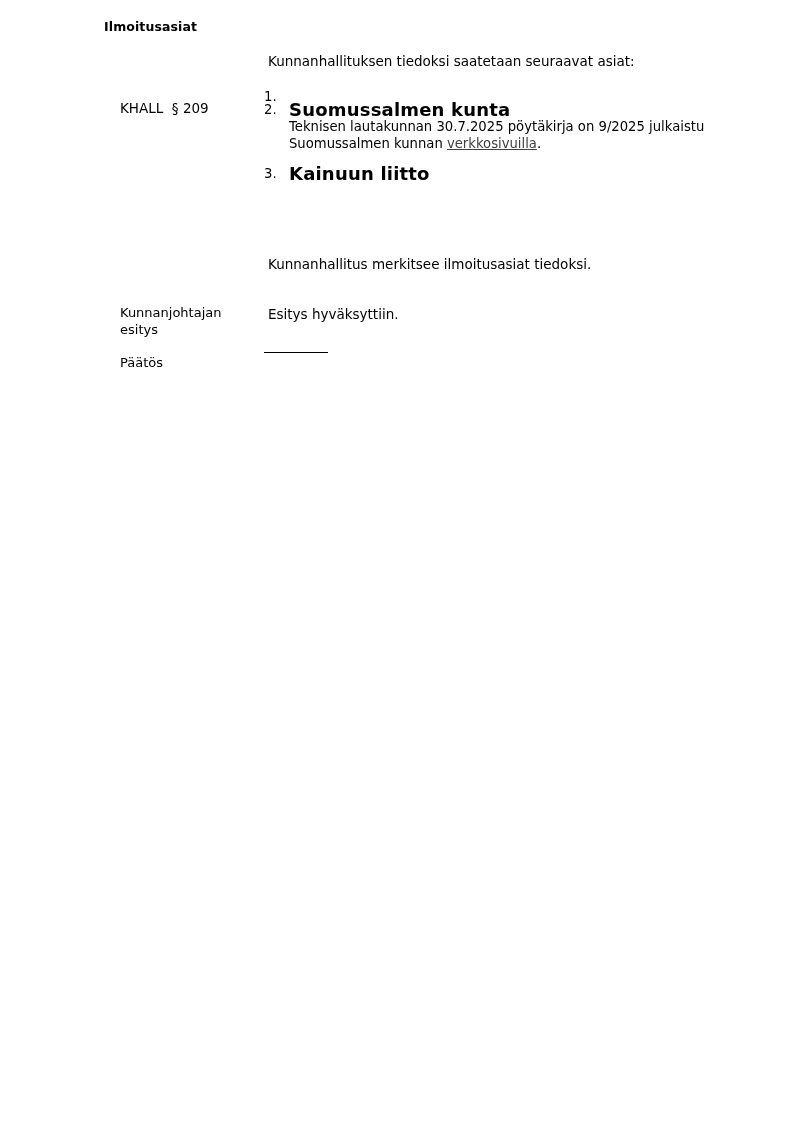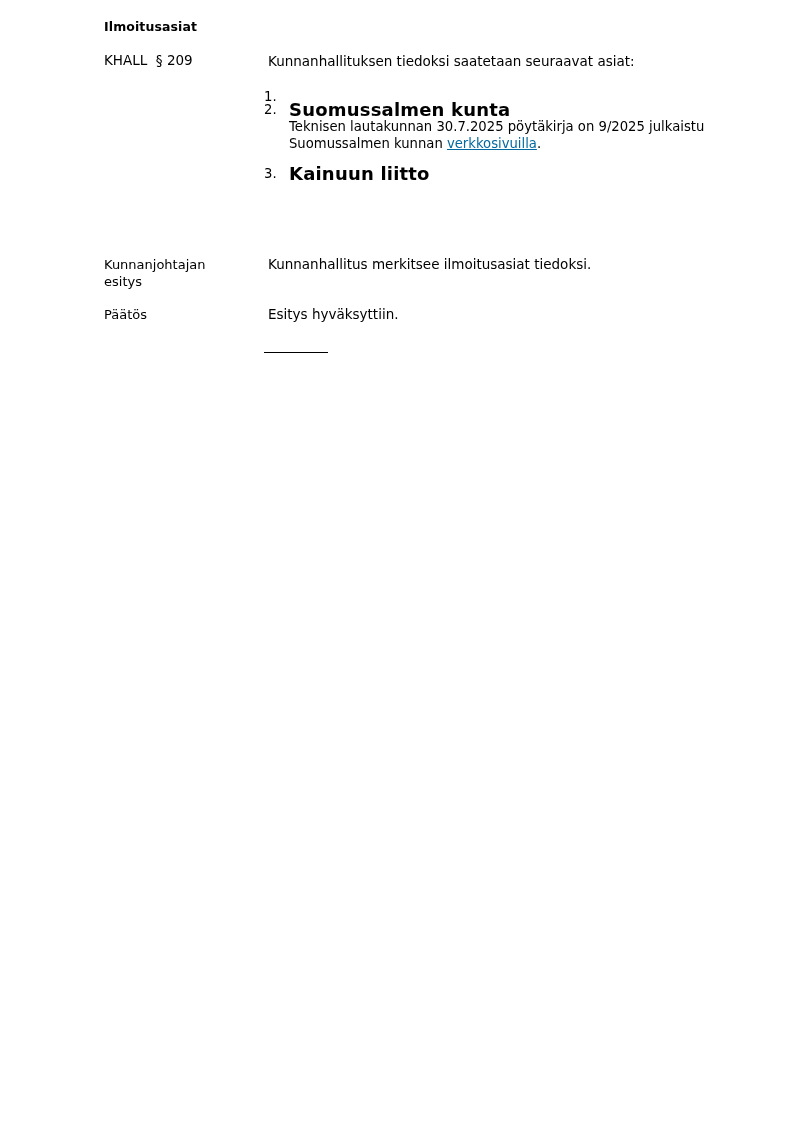--- a/index.html
+++ b/index.html
@@ -30,24 +30,25 @@
     font-weight: bold;
     letter-spacing: 0.1px;
   }
   .row {
     position: absolute;
     left: 104px;
     width: 640px;
   }
   .label-col {
     position: absolute;
-    left: 0;
+    left: 16px;
     width: 150px;
     font-size: 13.5px;
     line-height: 17px;
+    margin-top: 48px;
   }
   .label-col.bold {
     font-weight: normal;
     font-size: 13px;
     line-height: 17px;
   }
   .content-col {
     position: absolute;
     left: 164px;
     width: 480px;
@@ -95,21 +96,21 @@
   .item-head {
     font-weight: bold;
     font-size: 18px;
     letter-spacing: 0.2px;
   }
   .item-body {
     font-size: 13.2px;
     line-height: 17px;
   }
   .link {
-    color: #0369a1;
+    color: #404040;
     text-decoration: underline;
   }
   .sep {
     position: absolute;
     left: 264px;
     top: 352px;
     width: 64px;
     border-top: 1px solid #000000;
     height: 0;
   }

